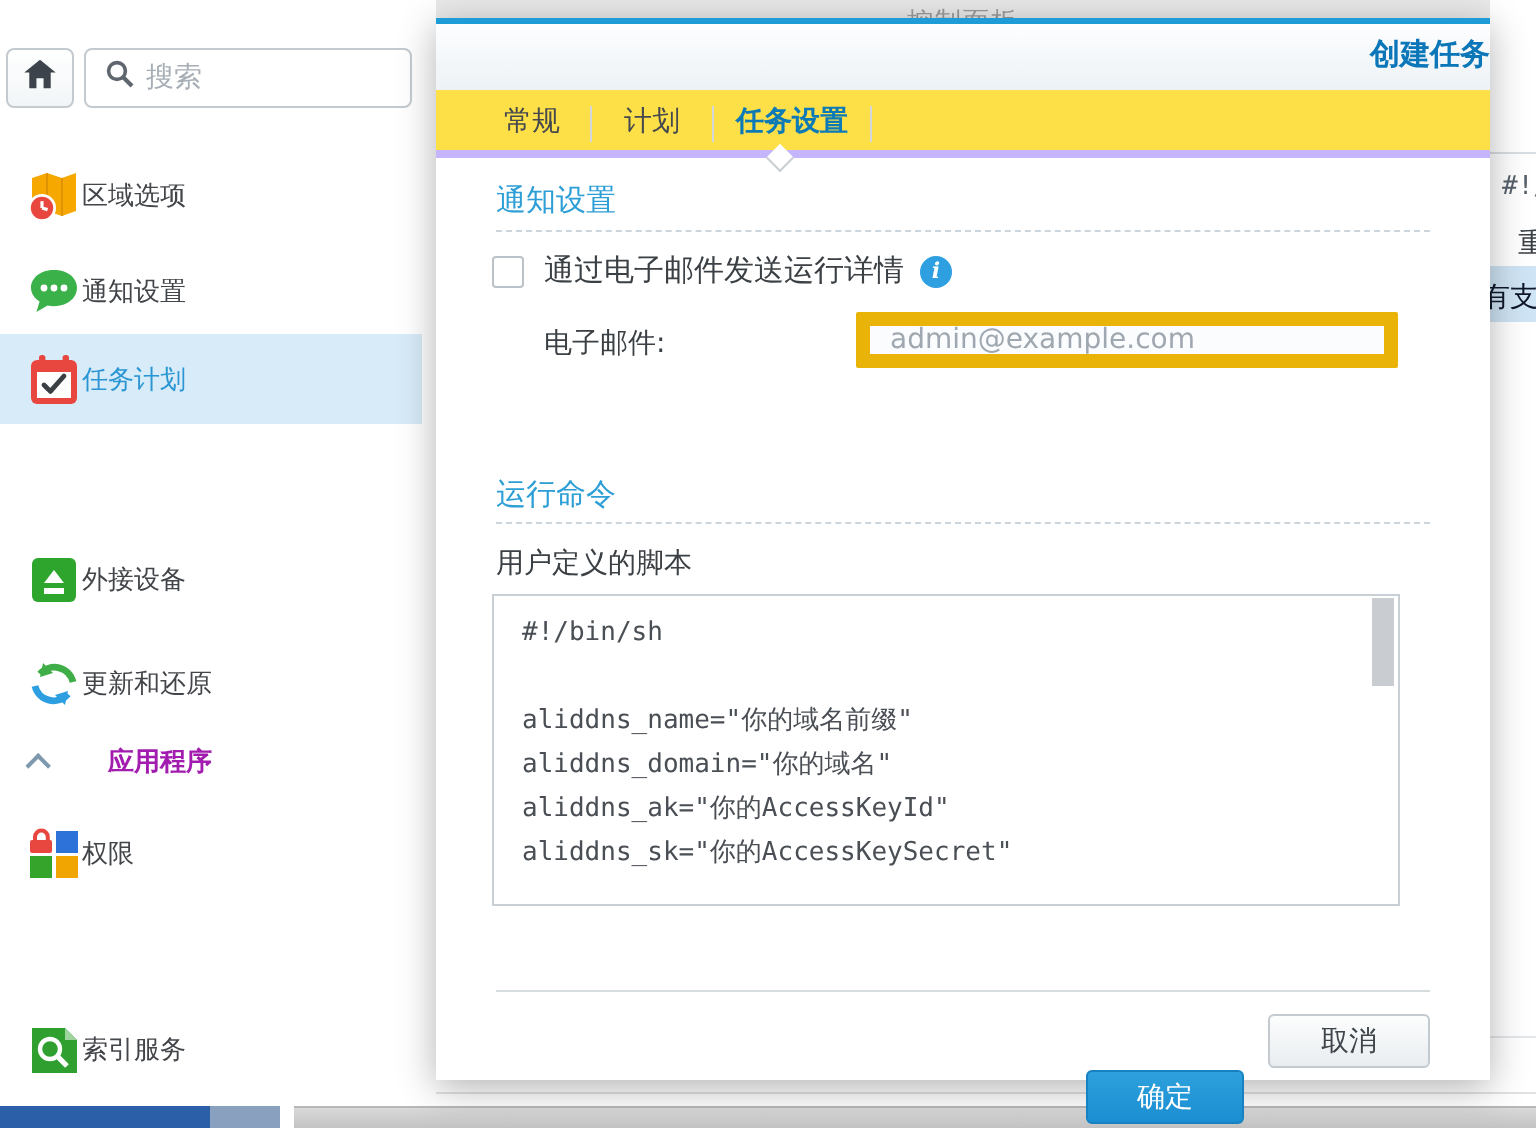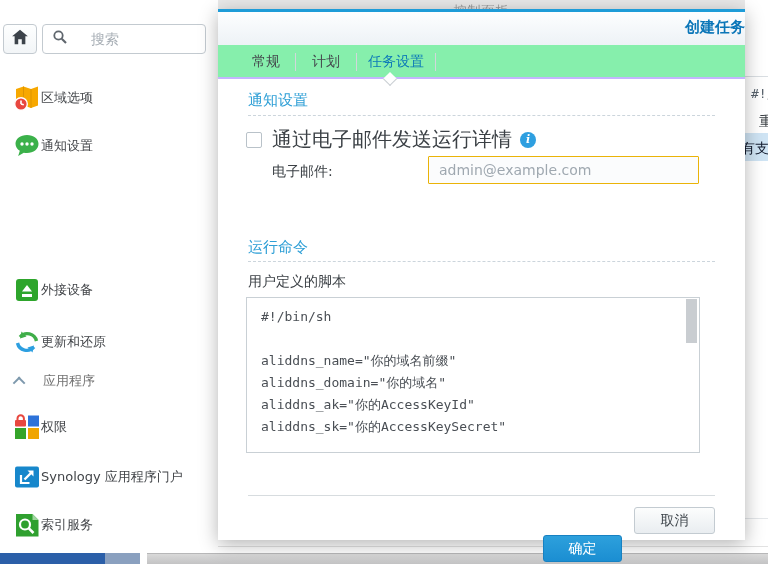--- a/index.html
+++ b/index.html
@@ -26,41 +26,41 @@
     background:linear-gradient(#feffff,#f2f5f7);
     display:flex; align-items:center; justify-content:center; cursor:pointer;
   }
   .search-box {
     position:absolute; left:42px; top:24px; width:164px; height:30px;
     border:1px solid #c3cad0; border-radius:4px; background:#fff;
     display:flex; align-items:center; padding:0 8px;
   }
   .search-box input {
     border:none; outline:none; flex:1; min-width:0; font-size:14px; color:#444;
-    font-family:inherit; background:transparent; margin-left:22px;
+    font-family:inherit; background:transparent; margin-left:4px;
   }
   .search-box input::placeholder { color:#a7aeb5; }
   .side-item {
     position:absolute; left:0; width:211px; height:44px;
     display:flex; align-items:center; cursor:pointer;
   }
   .side-item .ic { width:28px; height:28px; margin-left:13px; flex:0 0 28px; }
   .side-item .lbl { font-size:13px; color:#424549; white-space:nowrap; }
   .side-item.selected { background:#d8ebf8; }
   .side-item.selected .lbl { color:#2a96d4; }
   .side-section {
     position:absolute; left:0; width:211px; height:20px;
     display:flex; align-items:center; cursor:pointer;
   }
   .side-section .chev {
     width:9px; height:9px; margin-left:16px;
     border-top:2px solid #7e99ad; border-left:2px solid #7e99ad;
     transform:rotate(45deg) translateY(2px);
   }
-  .side-section .lbl { margin-left:18px; font-size:13px; color:#737373; font-weight:normal; }
+  .side-section .lbl { margin-left:29px; font-size:13px; color:#a21caf; font-weight:bold; }
   
   .frag-line-top { position:absolute; left:745px; top:76px; width:23px; height:0; border-top:1px solid #d9dee2; }
   .frag-line-bottom { position:absolute; left:745px; top:518px; width:23px; height:0; border-top:1px solid #e4e7ea; }
   .frag-hl { position:absolute; left:738px; top:133px; width:30px; height:28px; background:#cfe4f4; }
   .frag { position:absolute; white-space:nowrap; }
   .frag.f1 { left:751px; top:86px; font-size:13px; color:#56606a; font-family:"DejaVu Sans Mono","Liberation Mono",monospace; }
   .frag.f2 { left:741px; top:113px; font-size:14px; color:#3b4045;margin-left:18px; }
   .frag.f3 { left:741px; top:140px; font-size:14px; color:#0f172a; }
   
   .below-line { position:absolute; left:218px; top:546px; width:550px; height:0; border-top:1px solid #e2e2e2; }
@@ -74,46 +74,46 @@
     position:absolute; left:218px; top:9px; width:527px; height:531px;
     background:#fff; box-shadow:0 4px 18px rgba(0,0,0,.30);
     border-top:3px solid #1e9cd8; z-index:10;
   }
   .dlg-header {
     position:absolute; left:0; top:0; width:100%; height:33px;
     background:linear-gradient(#fdfeff,#edf2f6);
     text-align:right; line-height:31px;
     font-size:15px; font-weight:bold; color:#0b76b8; cursor:default;
   }
-  .tabbar { position:absolute; left:0; top:33px; width:100%; height:34px; background:#86efac; border-bottom:2px solid #c4b5fd;padding-left:44px; }
+  .tabbar { position:absolute; left:0; top:33px; width:100%; height:34px; background:#fde047; border-bottom:4px solid #c4b5fd;padding-left:44px; }
   .tab { position:absolute; top:0; height:33px; line-height:33px; text-align:center; font-size:14px; color:#45494e; cursor:pointer; }
-  .tab.active { color:#0d7ab8; font-weight:normal; }
+  .tab.active { color:#0d7ab8; font-weight:bold; }
   .tab-sep { position:absolute; top:8px; width:0; height:18px; border-left:1px solid #d2d7db; }
   .tab-notch {
     position:absolute; left:167px; top:62px; width:10px; height:10px; background:#fff;
     border-right:1px solid #c9ced3; border-bottom:1px solid #c9ced3;
     transform:rotate(45deg); z-index:11;
   }
   .sec-heading { position:absolute; left:30px; font-size:15px; color:#2e9fd6; cursor:default; }
   .dash { position:absolute; left:30px; width:467px; height:0; border-top:1px dashed #ccd5dc; }
   .chkrow { position:absolute; display:flex; align-items:center; }
   .chkbox { width:16px; height:16px; border:1px solid #b9c2c9; border-radius:2px; background:#fff; cursor:pointer; flex:0 0 16px; }
   .chkbox.disabled { background:#ebedf0; border-color:#d4d9dd; cursor:default; }
-  .chkrow .clbl { margin-left:10px; font-size:20px; color:#3b4045; cursor:pointer; }
+  .chkrow .clbl { margin-left:10px; font-size:15px; color:#3b4045; cursor:pointer; }
   .chkrow .clbl.disabled { color:#b3bcc4; cursor:default; }
   .info-ic {
     display:inline-block; width:16px; height:16px; margin-left:8px; border-radius:50%;
     background:#2e9fe0; color:#fff; text-align:center; line-height:16px;
     font-size:11px; font-style:italic; font-weight:bold;
     font-family:"DejaVu Serif","Liberation Serif",serif; cursor:pointer;
   }
   .field-label { position:absolute; font-size:14px; color:#3b4045; cursor:default; }
   .email-input {
     position:absolute; left:210px; top:144px; width:271px; height:28px;
-    border:1px solid #eab308; background:#fbfcfd; border-radius:1px;
+    border:7px solid #eab308; background:#fbfcfd; border-radius:1px;
     padding:0 10px; font-size:14px; color:#333; font-family:inherit; outline:none;
   }
   .email-input::placeholder { color:#9fa8b0; }
   .script-wrap {
     position:absolute; left:28px; top:285px; width:454px; height:156px;
     border:1px solid #c9d0d5; background:#fff;
   }
   .script-wrap textarea {
     position:absolute; left:0; top:0; width:100%; height:100%;
     border:none; outline:none; resize:none; overflow:hidden;
@@ -192,20 +192,32 @@
       <svg width="28" height="28" viewBox="0 0 28 28">
         <path d="M14 3 C7.4 3 2.5 6.9 2.5 11.8 c0 2.9 1.7 5.4 4.3 7 L5.2 24 l5.6 -3.2 c1 .2 2.1 .3 3.2 .3 6.6 0 11.5 -3.9 11.5 -9.3 C25.5 6.9 20.6 3 14 3 Z" fill="#3bb14a"></path>
         <circle cx="9" cy="12" r="1.7" fill="#fff"></circle>
         <circle cx="14" cy="12" r="1.7" fill="#fff"></circle>
         <circle cx="19" cy="12" r="1.7" fill="#fff"></circle>
       </svg>
     </span>
     <span class="lbl">通知设置</span>
   </div>
 
+  <div class="side-item selected" style="top:167px;height:45px">
+    <span class="ic">
+      <svg width="28" height="28" viewBox="0 0 28 28">
+        <rect x="6.5" y="1.5" width="3.2" height="6" rx="1.4" fill="#e8473f"></rect>
+        <rect x="18.3" y="1.5" width="3.2" height="6" rx="1.4" fill="#e8473f"></rect>
+        <rect x="2.5" y="4" width="23" height="22" rx="3" fill="#e8473f"></rect>
+        <rect x="5.5" y="10" width="17" height="13" fill="#fff"></rect>
+        <path d="M9 16.5 l3.2 3.2 L19 12" stroke="#3a3f44" stroke-width="2.4" fill="none" stroke-linecap="round" stroke-linejoin="round"></path>
+      </svg>
+    </span>
+    <span class="lbl">任务计划</span>
+  </div>
 
 
   <div class="side-item" style="top:320px">
     <span class="ic">
       <svg width="28" height="28" viewBox="0 0 28 28">
         <path d="M7 9 A 9.5 9.5 0 0 1 23.5 13" stroke="#3fae49" stroke-width="3.4" fill="none"></path>
         <path d="M8.5 3.5 L7 10.5 L13.5 8.5 Z" fill="#3fae49"></path>
         <path d="M21 19 A 9.5 9.5 0 0 1 4.5 15" stroke="#2d9fe0" stroke-width="3.4" fill="none"></path>
         <path d="M19.5 24.5 L21 17.5 L14.5 19.5 Z" fill="#2d9fe0"></path>
       </svg>
@@ -235,31 +247,20 @@
         <path d="M4.5 7.5 V5.5 a3.2 3.2 0 0 1 6.4 0 V7.5" stroke="#e8473f" stroke-width="2" fill="none"></path>
         <rect x="2" y="7" width="11" height="6.5" rx="1" fill="#e8473f"></rect>
         <rect x="15" y="2.5" width="11" height="11" fill="#2d72d9"></rect>
         <rect x="2" y="15" width="11" height="11" fill="#35a42a"></rect>
         <rect x="15" y="15" width="11" height="11" fill="#f0a500"></rect>
       </svg>
     </span>
     <span class="lbl">权限</span>
   </div>
 
-  <div class="side-item" style="top:455px">
-    <span class="ic">
-      <svg width="28" height="28" viewBox="0 0 28 28">
-        <rect x="2" y="3.5" width="24" height="21" rx="2" fill="#1787cb"></rect>
-        <path d="M8 12 V20 H16.5" stroke="#fff" stroke-width="2.2" fill="none"></path>
-        <line x1="11.5" y1="16.5" x2="19" y2="9" stroke="#fff" stroke-width="2.4"></line>
-        <path d="M14.5 7.5 H20.5 V13.5 Z" fill="#fff"></path>
-      </svg>
-    </span>
-    <span class="lbl">Synology 应用程序门户</span>
-  </div>
 
   <div class="side-item" style="top:503px">
     <span class="ic">
       <svg width="28" height="28" viewBox="0 0 28 28">
         <path d="M3 3 H19.5 L25.5 9 V25.5 H3 Z" fill="#2fa02f"></path>
         <path d="M19.5 3 L25.5 9 H19.5 Z" fill="#9ed49e"></path>
         <circle cx="12" cy="13.5" r="5" stroke="#fff" stroke-width="2.2" fill="none"></circle>
         <line x1="15.6" y1="17.1" x2="20.5" y2="22" stroke="#fff" stroke-width="2.6"></line>
       </svg>
     </span>

